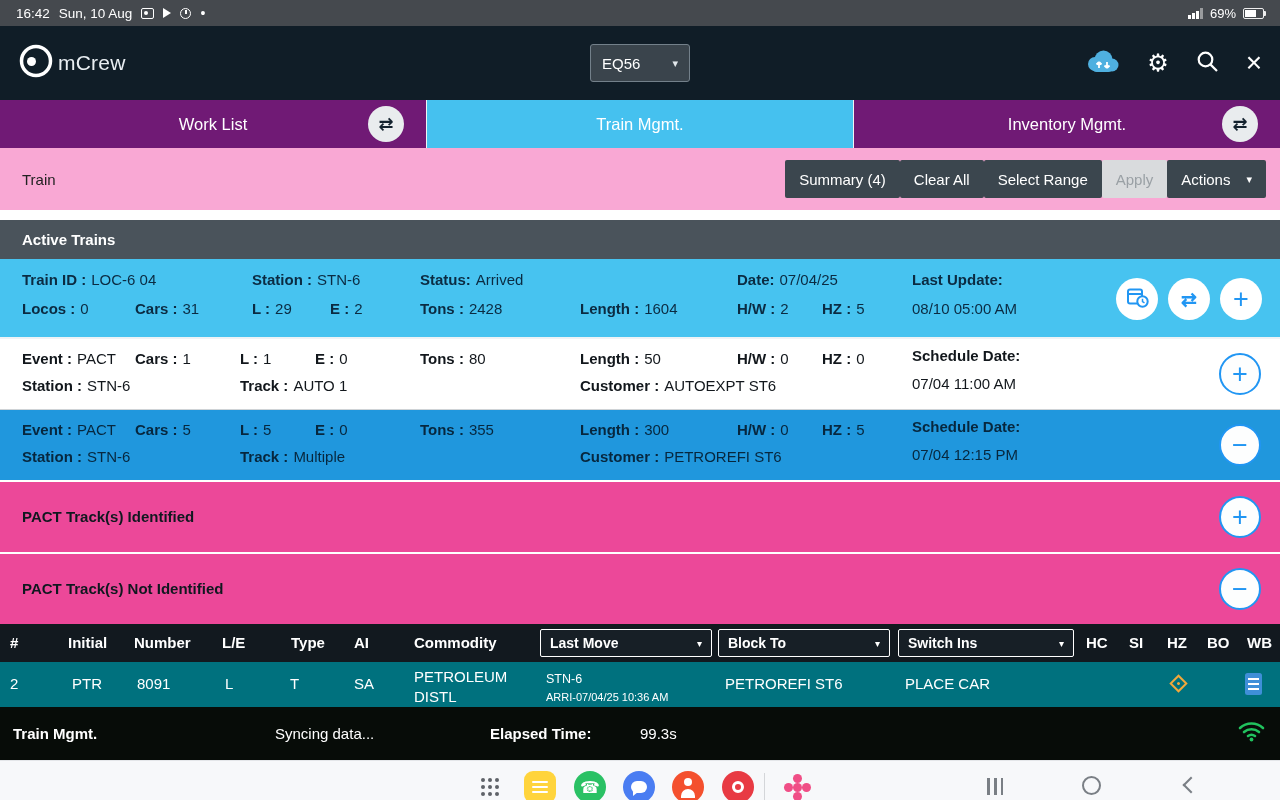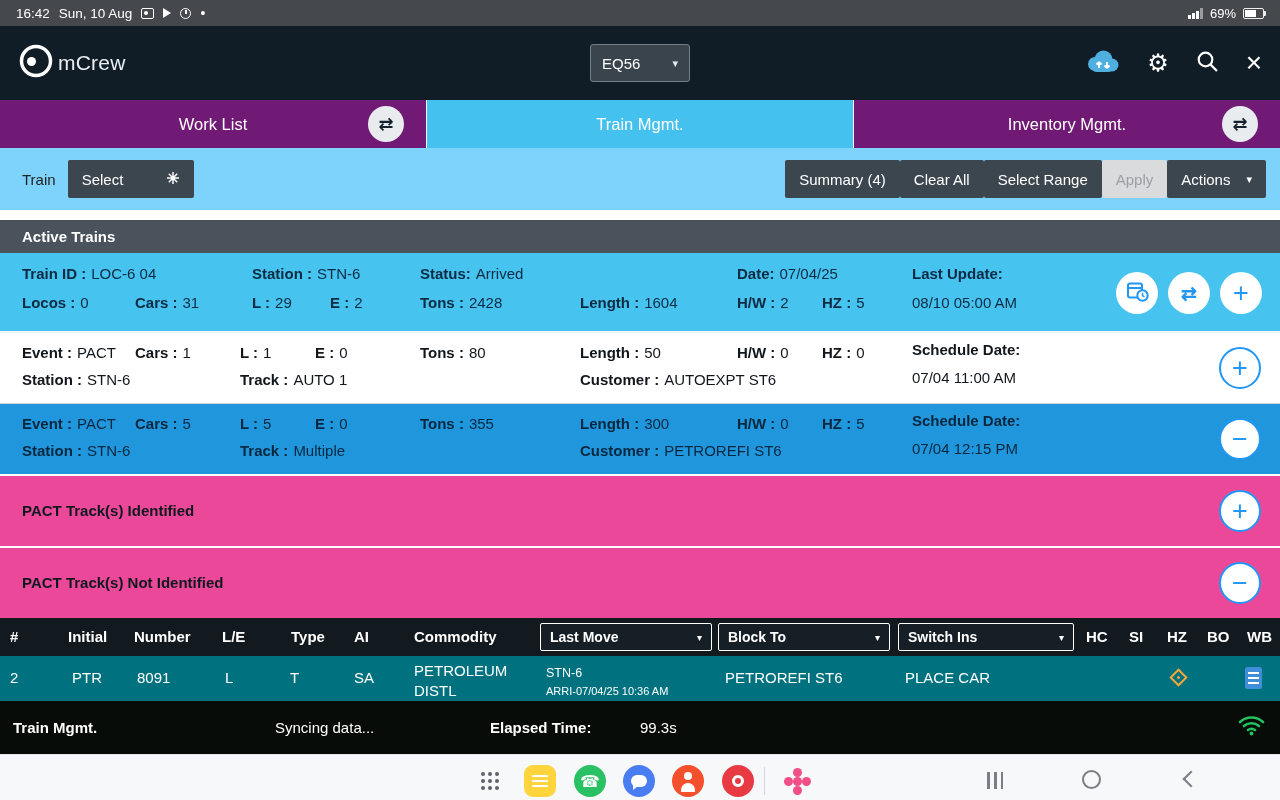--- a/index.html
+++ b/index.html
@@ -35,31 +35,31 @@
   .close-x { font-size:28px; font-weight:300; }
 
   
   .tab-bar { height:48px; display:flex; background:#701a75; }
   .tab { flex:1; display:flex; align-items:center; justify-content:center; color:#fff; font-size:16.5px; position:relative; cursor:pointer; border-right:1px solid #f2f4f5; }
   .tab:last-child { border-right:none; }
   .tab.active { background:#45c1ef; }
   .swap-circle { position:absolute; right:22px; top:6px; width:36px; height:36px; border-radius:50%; background:#e9ecee; color:#13222e; display:flex; align-items:center; justify-content:center; font-size:18px; font-weight:700; }
 
   
-  .toolbar { height:62px; background:#7dd3fc; display:flex; align-items:center; padding:0 14px 0 22px; gap:12px; }
+  .toolbar { height:62px; background:#f9a8d4; display:flex; align-items:center; padding:0 14px 0 22px; gap:12px; }
   .train-label { font-size:15px; color:#222; }
   .btn { height:38px; border:none; border-radius:2px; font-size:15px; font-family:inherit; padding:0 14px; display:flex; align-items:center; cursor:pointer; }
   .btn.dark { background:#3b464e; color:#fff; }
   .btn.disabled { background:#d9dbdd; color:#9aa0a5; cursor:default; }
   .select-btn { width:126px; justify-content:space-between; }
   .toolbar-right { margin-left:auto; display:flex; gap:0; align-items:center; }
   .actions-chev { font-size:11px; margin-left:16px; }
 
   
-  .section-header { height:33px; margin-top:10px; background:#4a535b; color:#fff; font-size:15px; font-weight:600; display:flex; align-items:center; padding:0 22px; }
+  .section-header { height:39px; margin-top:10px; background:#4a535b; color:#fff; font-size:15px; font-weight:600; display:flex; align-items:center; padding:0 22px; }
   .train-row { height:80px; background:#47c3f0; position:relative; color:#0b2b42; border-bottom:2px solid #eef3f6; }
   .fld { position:absolute; font-size:15px; white-space:nowrap; }
   .fld b { font-weight:700; margin-right:5px; }
   .train-row .fld { font-weight:500; }
 
   .event-row { height:70px; position:relative; }
   .event-row.white { background:#fff; color:#12171c; height:71px; border-bottom:1px solid #cfd3d6; }
   .event-row.selected { background:#2097dd; color:#07273e; }
 
   .pact-row { height:72px; background:#ec4899; position:relative; border-top:2px solid #fff; color:#10181f; }
@@ -191,28 +191,20 @@
     <div class="tab">
       <span>Inventory Mgmt.</span>
       <span class="swap-circle">
           <span>⇄</span>
         </span>
     </div>
   </div>
 
   <div class="toolbar">
     <span class="train-label">Train</span>
-    <button class="btn dark select-btn">
-      <span>Select</span>
-      <span>
-        <svg width="14" height="14" viewBox="0 0 14 14">
-            <path d="M7 1v12M1 7h12M2.8 2.8l8.4 8.4M11.2 2.8l-8.4 8.4" stroke="#fff" stroke-width="1.5"></path>
-          </svg>
-      </span>
-    </button>
     <div class="toolbar-right">
       <button class="btn dark">
           <span>Summary (4)</span>
         </button>
       <button class="btn dark">
           <span>Clear All</span>
         </button>
       <button class="btn dark">
           <span>Select Range</span>
         </button>

